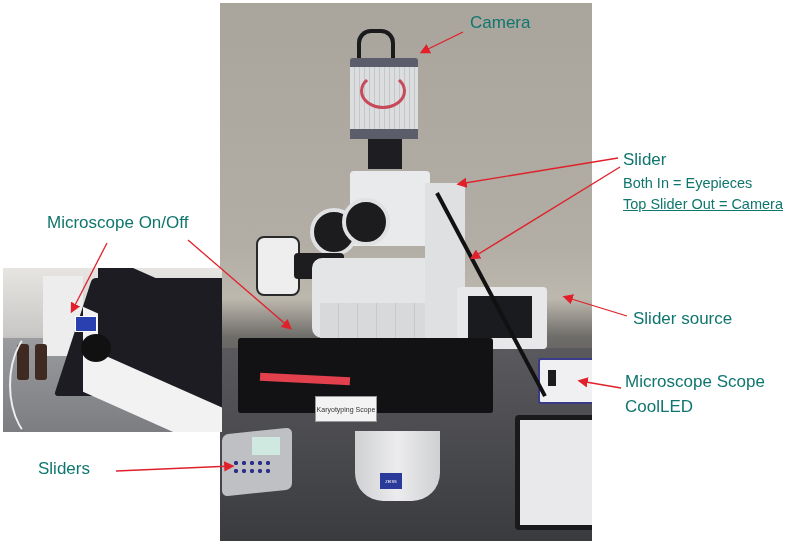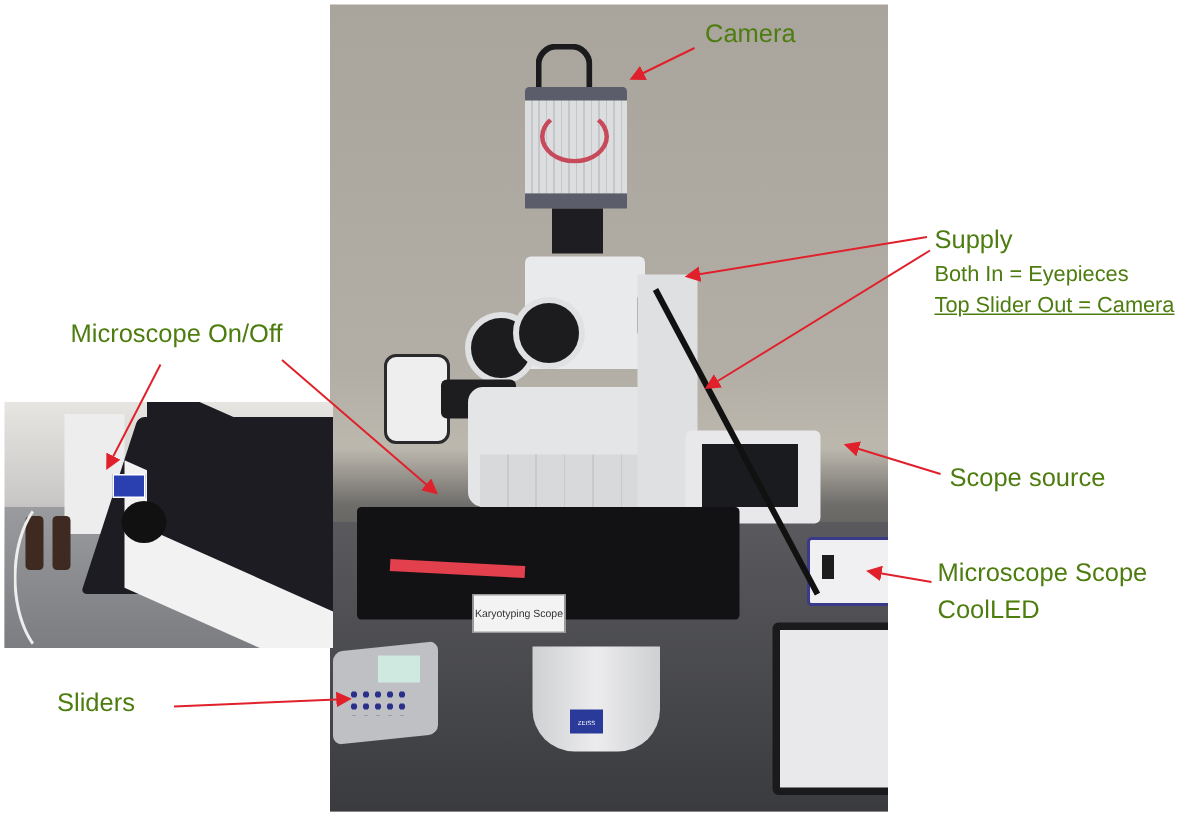--- a/index.html
+++ b/index.html
@@ -12,21 +12,21 @@
       overflow: hidden;
       background: linear-gradient(180deg, #a9a49c 0%, #b3aea5 45%, #bdb8ae 55%, #6f6d6a 62%, #4a4a4c 75%, #3b3c40 100%);
     }
     .inset {
       position: absolute; left: 3px; top: 268px; width: 219px; height: 164px;
       overflow: hidden;
       background: linear-gradient(180deg, #e6e5e2 0%, #c9c8c6 40%, #8e8f93 70%, #7b7c80 100%);
     }
     .shape { position: absolute; }
     .label {
-      position: absolute; color: #4d7c0f; font-family: "Liberation Sans", sans-serif;
+      position: absolute; color: #0f766e; font-family: "Liberation Sans", sans-serif;
       white-space: nowrap; line-height: 1.2;
     }
     .label.big { font-size: 17px; }
     .label.small { font-size: 14.5px; }
     svg.arrows { position: absolute; left: 0; top: 0; width: 800px; height: 545px; pointer-events: none; }
   </style>
 </head>
 <body>
 
 <div class="photo">
@@ -87,27 +87,27 @@
   <div class="shape" style="left:95px; top:12px; width:124px; height:100px; background:#1c1c22; transform:skewY(24deg);"></div>
   <div class="shape" style="left:72px; top:48px; width:20px; height:14px; background:#2a3fb0; border:1px solid #fff;"></div>
   <div class="shape" style="left:78px; top:66px; width:30px; height:28px; background:#111; border-radius:50%;"></div>
   <div class="shape" style="left:14px; top:76px; width:12px; height:36px; background:#3e2a20; border-radius:3px;"></div>
   <div class="shape" style="left:32px; top:76px; width:12px; height:36px; background:#3e2a20; border-radius:3px;"></div>
   <div class="shape" style="left:6px; top:60px; width:60px; height:110px; border:2px solid #eee; border-color:transparent transparent transparent #eee; border-radius:50%;"></div>
 </div>
 
 <div class="label big" style="left:470px; top:13px;">Camera</div>
 
-<div class="label big" style="left:623px; top:150px;">Supply</div>
+<div class="label big" style="left:623px; top:150px;">Slider</div>
 <div class="label small" style="left:623px; top:175px;text-align:center;">Both In = Eyepieces</div>
 <div class="label small" style="left:623px; top:196px;text-decoration:underline;">Top Slider Out = Camera</div>
 
 <div class="label big" style="left:23px; top:213px;margin-left:24px;">Microscope On/Off</div>
 
-<div class="label big" style="left:633px; top:309px;">Scope source</div>
+<div class="label big" style="left:633px; top:309px;">Slider source</div>
 
 <div class="label big" style="left:625px; top:372px;">Microscope Scope</div>
 <div class="label big" style="left:625px; top:397px;">CoolLED</div>
 
 <div class="label big" style="left:38px; top:459px;">Sliders</div>
 
 <svg class="arrows" viewBox="0 0 800 545">
   <defs>
     <marker id="ah" markerWidth="8" markerHeight="8" refX="6" refY="4" orient="auto" markerUnits="strokeWidth">
       <path d="M0,0 L8,4 L0,8 Z" fill="#e0202a"></path>

